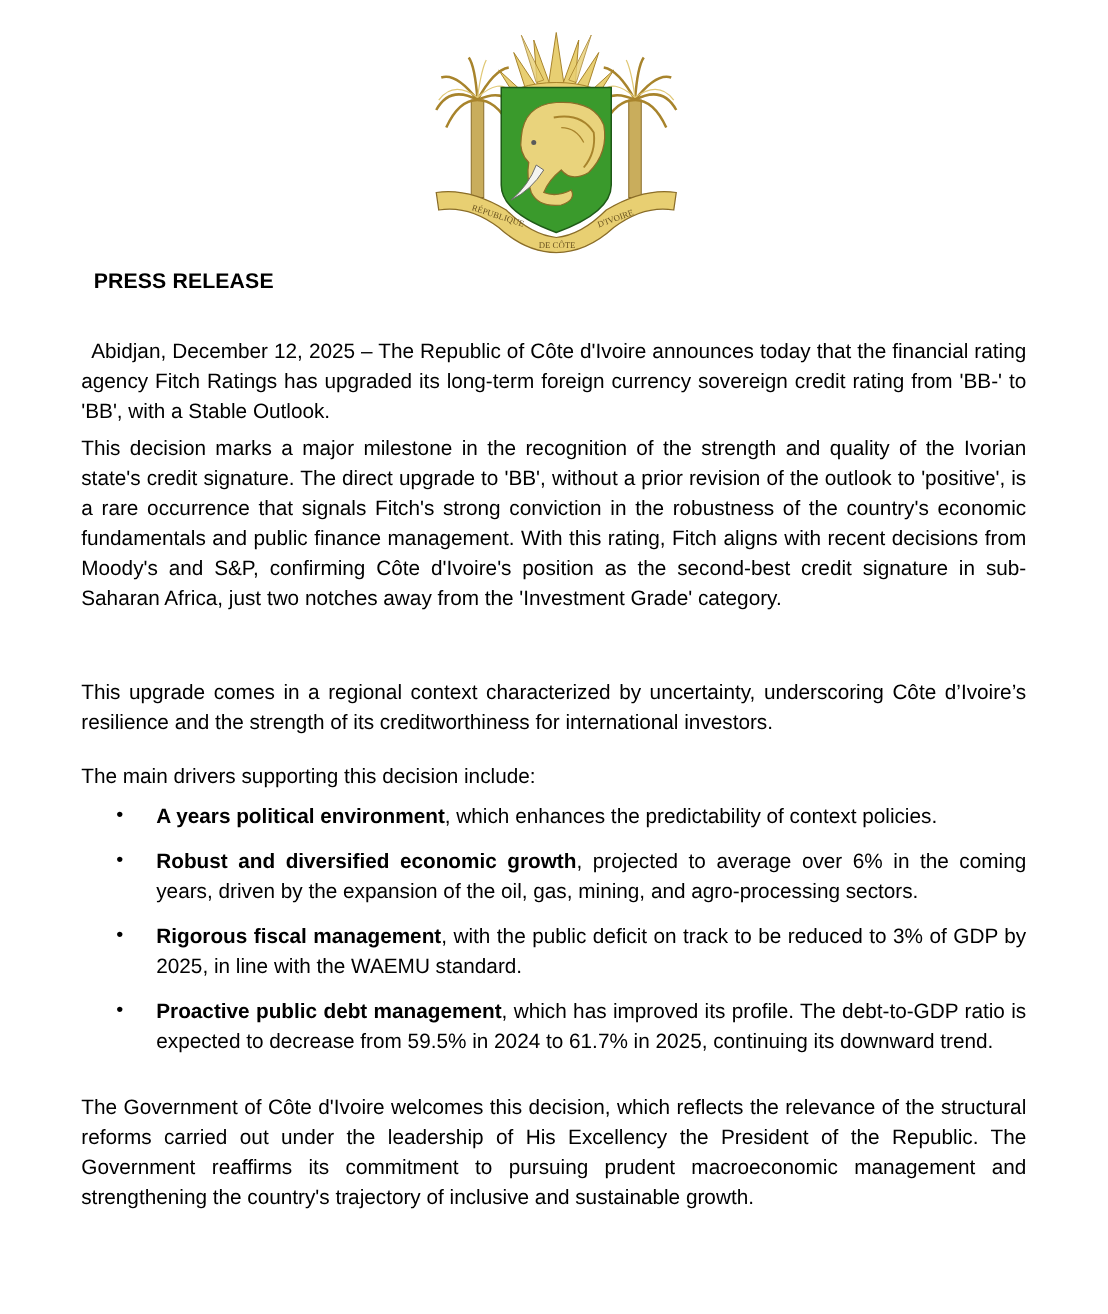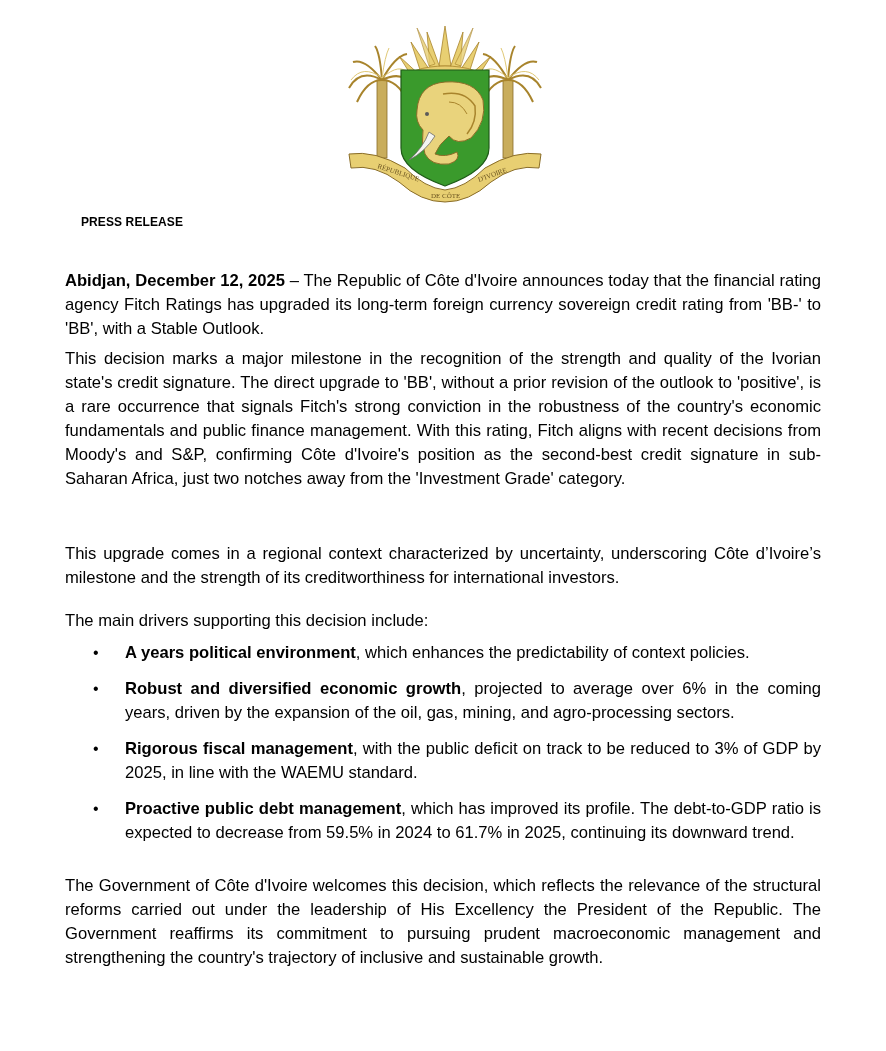--- a/index.html
+++ b/index.html
@@ -2,26 +2,26 @@
 <html><head>
 <meta charset="utf-8">
 <style>
   html, body { margin: 0; padding: 0; background: #ffffff; }
   body {
     width: 886px; height: 1051px; overflow: hidden; position: relative;
     font-family: "Liberation Sans", sans-serif; color: #000000;
   }
   .emblem { position: absolute; left: 345px; top: 18px; width: 200px; height: 185px; }
   .doc { position: absolute; left: 65px; top: 0; width: 756px; }
-  .title { position: absolute; top: 215px; left: 16px; font-size: 12px; font-weight: bold; letter-spacing: 0.1px; }
+  .title { position: absolute; top: 215px; left: 10px; font-size: 17px; font-weight: bold; letter-spacing: 0.1px; }
   p.para {
     margin: 0; font-size: 16.6px; line-height: 24px; text-align: justify;
     position: absolute; left: 0; width: 756px;
   }
-  p.para b { font-weight: bold; }
+  p.para b { font-weight: normal; margin-left: 8px; }
   .p1 { top: 269px; }
   .p2 { top: 347px; }
   .p3 { top: 542px; }
   .p4 { top: 609px; }
   ul.drivers {
     position: absolute; left: 0; top: 641px; width: 756px; margin: 0; padding: 0; list-style: none;
   }
   ul.drivers li {
     position: relative; padding-left: 60px; font-size: 16.6px; line-height: 24px;
     text-align: justify; margin-bottom: 12px;
@@ -105,21 +105,21 @@
   </svg>
 </div>
 
 <div class="doc">
   <div class="title">PRESS RELEASE</div>
 
   <p class="para p1"><b>Abidjan, December 12, 2025</b><span> – The Republic of Côte d'Ivoire announces today that the financial rating agency Fitch Ratings has upgraded its long-term foreign currency sovereign credit rating from 'BB-' to 'BB', with a Stable Outlook.</span></p>
 
   <p class="para p2">This decision marks a major milestone in the recognition of the strength and quality of the Ivorian state's credit signature. The direct upgrade to 'BB', without a prior revision of the outlook to 'positive', is a rare occurrence that signals Fitch's strong conviction in the robustness of the country's economic fundamentals and public finance management. With this rating, Fitch aligns with recent decisions from Moody's and S&amp;P, confirming Côte d'Ivoire's position as the second-best credit signature in sub-Saharan Africa, just two notches away from the 'Investment Grade' category.</p>
 
-  <p class="para p3">This upgrade comes in a regional context characterized by uncertainty, underscoring Côte d’Ivoire’s milestone and the strength of its creditworthiness for international investors.</p>
+  <p class="para p3">This upgrade comes in a regional context characterized by uncertainty, underscoring Côte d’Ivoire’s resilience and the strength of its creditworthiness for international investors.</p>
 
   <p class="para p4">The main drivers supporting this decision include:</p>
 
   <ul class="drivers">
     <li><span class="bullet">•</span><b>A years political environment</b><span>, which enhances the predictability of context policies.</span></li>
     <li><span class="bullet">•</span><b>Robust and diversified economic growth</b><span>, projected to average over 6% in the coming years, driven by the expansion of the oil, gas, mining, and agro-processing sectors.</span></li>
     <li><span class="bullet">•</span><b>Rigorous fiscal management</b><span>, with the public deficit on track to be reduced to 3% of GDP by 2025, in line with the WAEMU standard.</span></li>
     <li><span class="bullet">•</span><b>Proactive public debt management</b><span>, which has improved its profile. The debt-to-GDP ratio is expected to decrease from 59.5% in 2024 to 61.7% in 2025, continuing its downward trend.</span></li>
   </ul>
 

